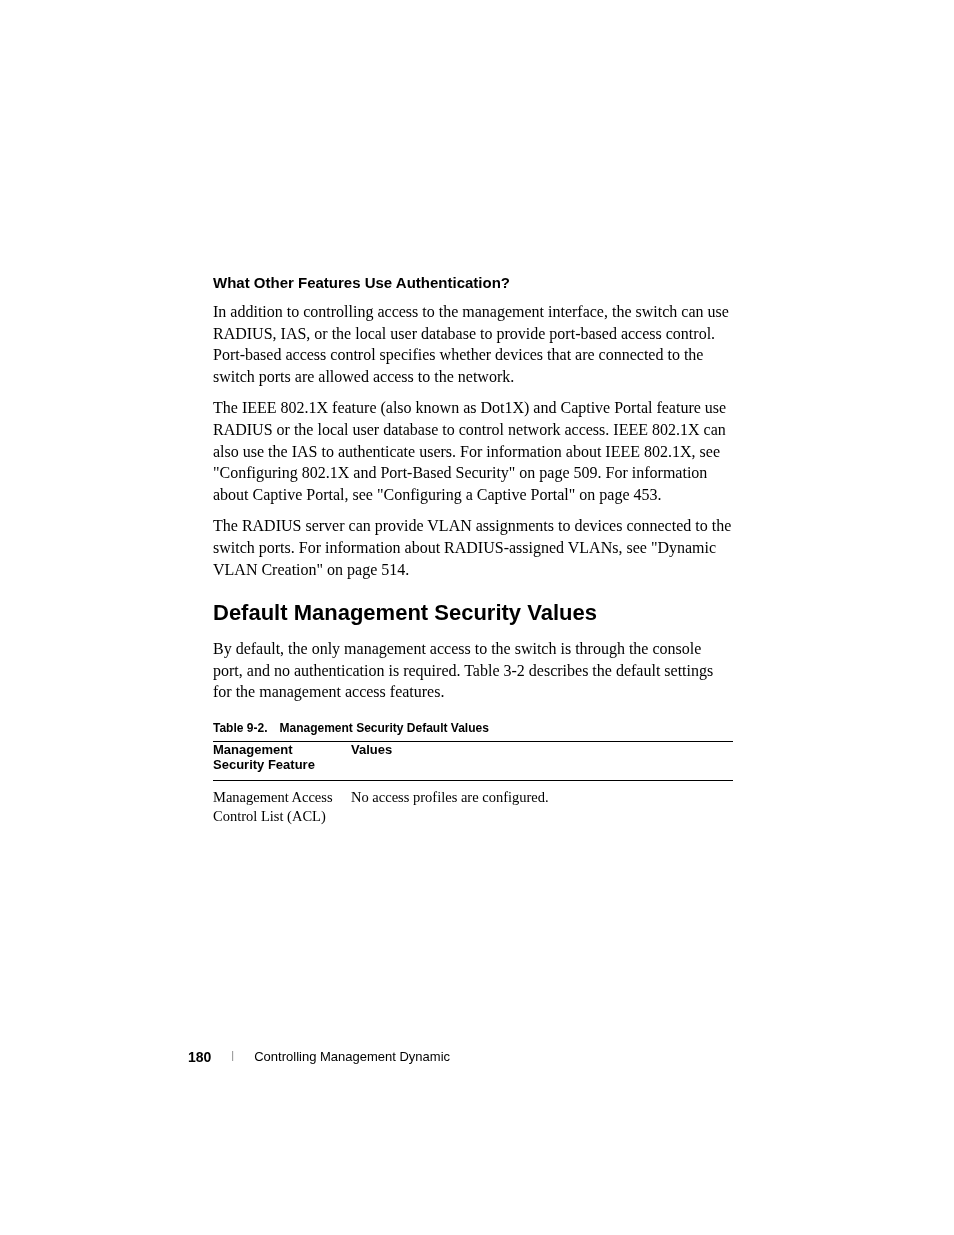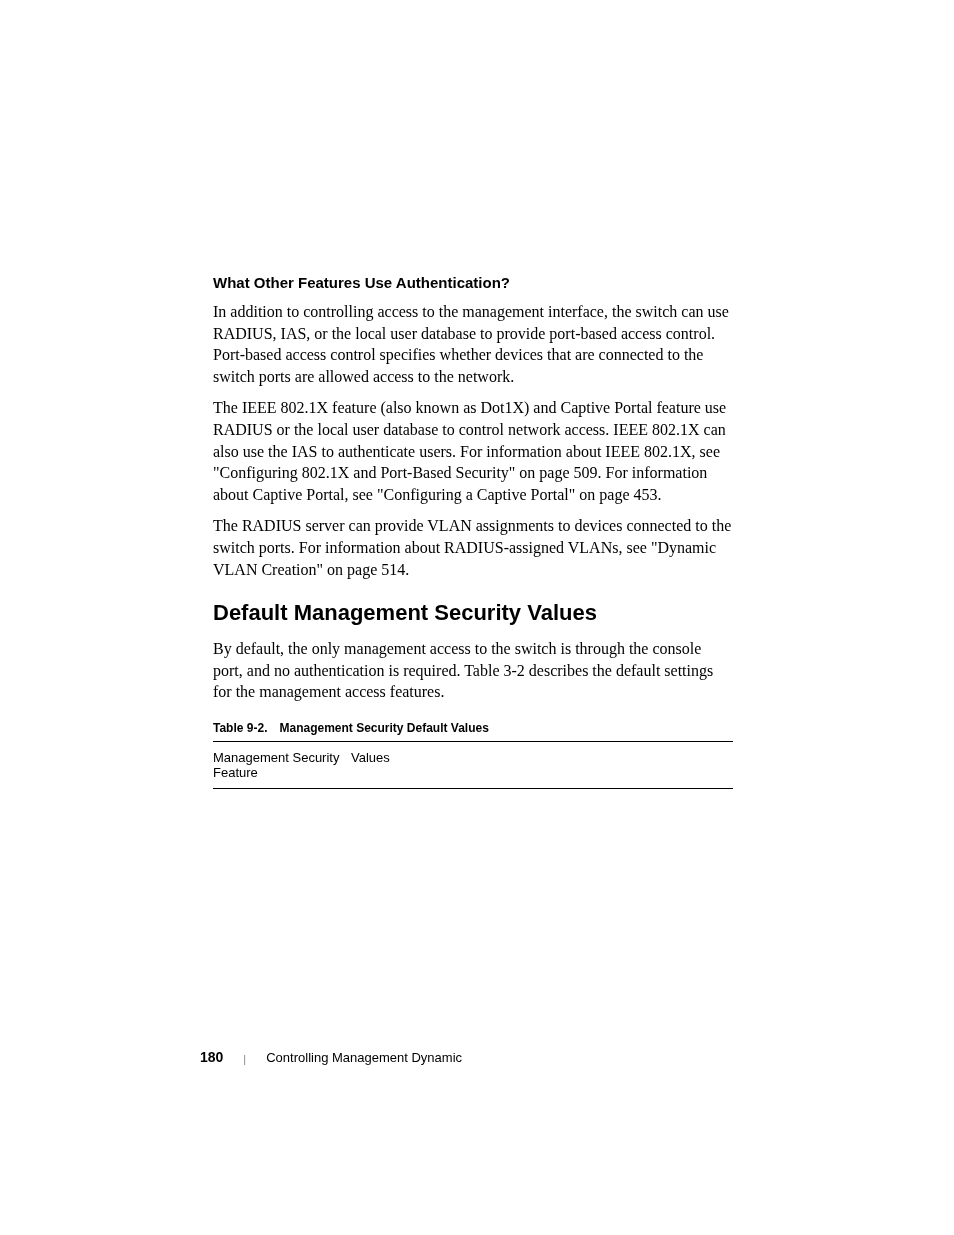--- a/index.html
+++ b/index.html
@@ -46,44 +46,44 @@
       margin-top: 18px;
       margin-bottom: 6px;
     }
     .data-table {
       width: 100%;
       border-collapse: collapse;
       font-size: 14.5px;
     }
     .data-table thead th {
       font-family: Arial, Helvetica, sans-serif;
-      font-weight: normal;
+      font-weight: bold;
       font-size: 13px;
       text-align: left;
       border-top: 1.5px solid #000;
       border-bottom: 1px solid #000;
-      padding: 8px 4px 8px 0;
+      padding: 0 4px 8px 0;
       vertical-align: top;
     }
     .data-table th:first-child {
       width: 138px;
     }
     .data-table tbody td {
       padding: 7px 4px 7px 0;
       vertical-align: top;
       line-height: 1.35;
     }
     .footer {
       position: absolute;
-      left: 200px;
+      left: 188px;
       top: 1049px;
       font-family: Arial, Helvetica, sans-serif;
       font-size: 13px;
       display: flex;
-      align-items: flex-end;
+      align-items: flex-start;
     }
     .footer-pagenum {
       font-weight: bold;
       font-size: 14px;
     }
     .footer-divider {
       margin: 0 20px;
       color: #888;
       font-size: 11px;
     }
@@ -111,20 +111,24 @@
   <div class="table-caption">Table 9-2. Management Security Default Values</div>
 
   <table class="data-table">
     <thead>
       <tr>
         <th>Management Security Feature</th>
         <th>Values</th>
       </tr>
     </thead>
     <tbody>
+      <tr>
+        <td>Management Access Control List (ACL)</td>
+        <td>No access profiles are configured.</td>
+      </tr>
     </tbody>
   </table>
 
 </div>
 
 <div class="footer">
   <span class="footer-pagenum">180</span>
   <span class="footer-divider">|</span>
   <span class="footer-title">Controlling Management Dynamic</span>
 </div>

